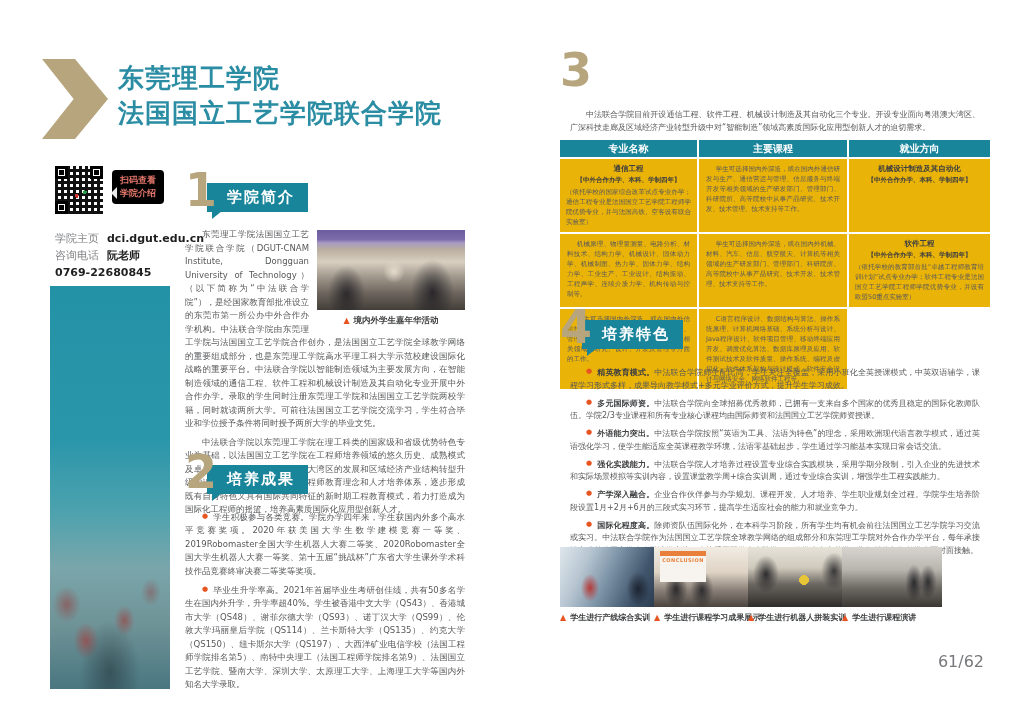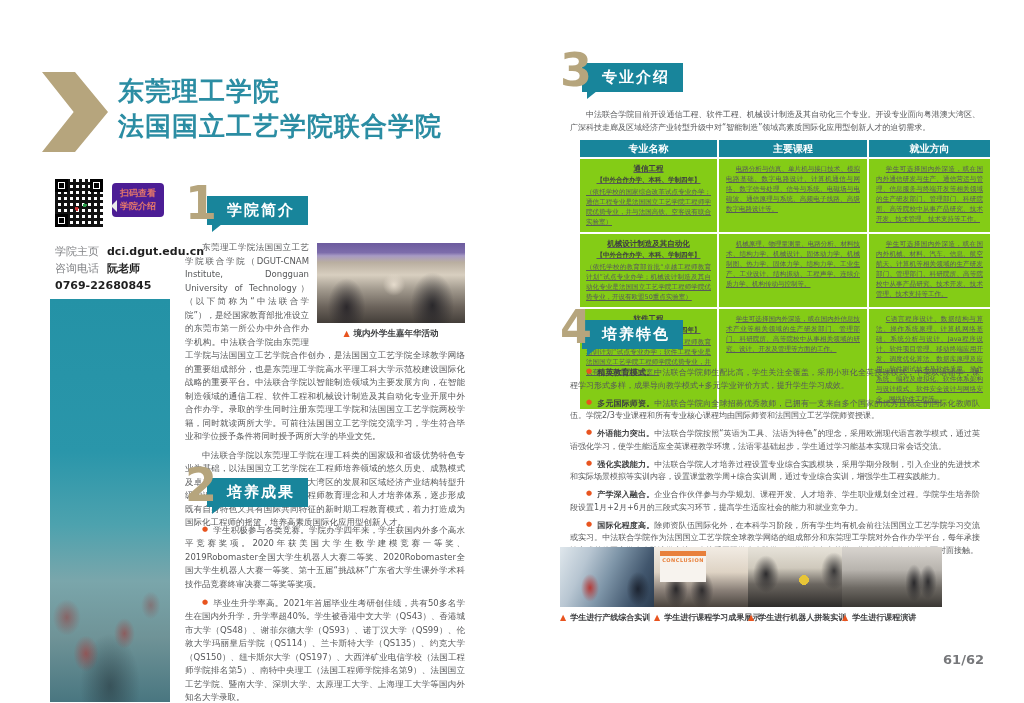--- a/index.html
+++ b/index.html
@@ -4,35 +4,35 @@
 <style>
   html,body{margin:0;padding:0;}
   body{
     width:1024px;height:703px;background:#ffffff;position:relative;overflow:hidden;
     font-family:"DejaVu Sans","Liberation Sans",sans-serif;
     -webkit-font-smoothing:antialiased;
   }
   .sheet{position:absolute;inset:0;background:#fff;}
 
   
-  .page-left{position:absolute;left:40px;top:16px;width:440px;height:591px;}
+  .page-left{position:absolute;left:40px;top:3px;width:440px;height:591px;}
   .chevron{position:absolute;left:2px;top:56px;width:66px;height:80px;background:#b6a57d;
     clip-path:polygon(0 0,50% 0,100% 50%,50% 100%,0 100%,48% 50%);}
   .masthead-title{position:absolute;left:78px;top:58px;color:#2b8da3;font-weight:bold;
     font-size:26px;line-height:35px;letter-spacing:1px;}
 
   .qr{position:absolute;left:15px;top:163px;width:48px;height:48px;background:
     radial-gradient(circle 2px at 62% 55%,#2a9d4a 98%,transparent),
     radial-gradient(circle 2px at 45% 62%,#cc3333 98%,transparent),
     repeating-linear-gradient(90deg,#111 0 3px,transparent 3px 6px),
     repeating-linear-gradient(0deg,#111 0 3px,#fff 3px 6px);}
   .qr i{position:absolute;width:13px;height:13px;background:#fff;border:3px solid #000;box-sizing:border-box;}
   .qr i::after{content:"";position:absolute;inset:1px;background:#000;}
   .qr .tl{left:0;top:0}.qr .tr{right:0;top:0}.qr .bl{left:0;bottom:0}
-  .qr-bubble{position:absolute;left:72px;top:167px;background:#4c1d95;border-radius:4px;
+  .qr-bubble{position:absolute;left:72px;top:167px;background:#000000;border-radius:4px;
     padding:4px 8px;font-size:9px;line-height:13px;color:#e2766b;font-weight:bold;}
   .qr-bubble::before{content:"";position:absolute;left:-7px;bottom:5px;
     border:6px solid transparent;border-right-color:#e9eaea;}
 
   .contact{position:absolute;left:15px;top:227px;font-size:11px;line-height:17px;color:#2a2a2a;}
   .crow{white-space:nowrap;}
   .clabel{color:#808285;margin-right:8px;}
   .cval{font-weight:bold;color:#1f1f1f;}
   .crow.indent{}
 
@@ -73,23 +73,23 @@
   .bhead{font-weight:bold;color:#3f4042;}
 
   
   .page-right{position:absolute;left:560px;top:0;width:430px;height:703px;}
   .rsec{position:absolute;width:430px;}
   .sec3{top:53px;}
   .sec4{top:310px;}
   .rbody{font-size:8px;line-height:13px;color:#57585a;text-align:justify;}
   .rbody p{margin:0 10px 4px;text-indent:2em;}
 
-  .ptable{display:grid;grid-template-columns:137px 148px 1fr;gap:2px;background:#fff;margin-top:6px;margin-left:20px;}
+  .ptable{display:grid;grid-template-columns:137px 148px 1fr;gap:2px;background:#fff;margin-top:6px;}
   .th{background:#18859b;color:#fff;font-weight:bold;font-size:10px;line-height:17px;text-align:center;}
-  .td{background:#84cc16;padding:5px 7px;font-size:6.5px;line-height:10px;color:#58595b;text-align:justify;text-decoration:underline;}
+  .td{background:#eab308;padding:5px 7px;font-size:6.5px;line-height:10px;color:#58595b;text-align:justify;}
   .td.c1{text-align:center;padding:5px 6px;}
   .mname{font-weight:bold;font-size:7.5px;color:#3e3f41;}
   .msub{font-weight:bold;font-size:6.5px;color:#3e3f41;margin:1px 0 2px;}
   .mdesc{text-align:justify;}
   .td.cx{text-indent:1.5em;}
 
   .photo-row{position:absolute;left:0;top:547px;width:430px;display:flex;gap:10px;}
   .photo-col{width:84px;}
   .ph{width:100px;height:60px;position:relative;}
   .ph1{background:
@@ -107,21 +107,21 @@
     linear-gradient(180deg,#f2ece4 0%,#ded3c4 42%,#8a8078 72%,#4a443e 100%);}
   .ph4{background:
     radial-gradient(12px 26px at 72% 60%,rgba(26,26,30,.85),transparent 72%),
     radial-gradient(12px 24px at 86% 58%,rgba(26,26,30,.8),transparent 72%),
     linear-gradient(180deg,#d8d4cf 0%,#b8b4ae 38%,#6e6a64 68%,#3a3733 100%);}
   .slide{position:absolute;left:6px;top:4px;width:46px;height:26px;background:#f7f3ee;
     border-top:5px solid #e8803c;font-size:5px;line-height:8px;color:#e8803c;
     text-align:center;font-weight:bold;letter-spacing:.5px;}
   .ph-cap{margin-top:5px;font-size:8px;font-weight:bold;color:#3f4042;white-space:nowrap;}
 
-  .pageno{position:absolute;right:6px;top:652px;font-size:13px;color:#77787b;font-weight:bold;}
+  .pageno{position:absolute;right:6px;top:652px;font-size:16px;color:#77787b;}
 </style>
 </head>
 <body>
 
 <div class="sheet">
 
   <div class="page-left">
     <div class="chevron"></div>
     <div class="masthead-title">
       <div>东莞理工学院</div>
@@ -179,41 +179,38 @@
         <p class="bullet"><span class="dot">●</span><span>毕业生升学率高。2021年首届毕业生考研创佳绩，共有50多名学生在国内外升学，升学率超40%。学生被香港中文大学（QS43）、香港城市大学（QS48）、谢菲尔德大学（QS93）、诺丁汉大学（QS99）、伦敦大学玛丽皇后学院（QS114）、兰卡斯特大学（QS135）、约克大学（QS150）、纽卡斯尔大学（QS197）、大西洋矿业电信学校（法国工程师学院排名第5）、南特中央理工（法国工程师学院排名第9）、法国国立工艺学院、暨南大学、深圳大学、太原理工大学、上海理工大学等国内外知名大学录取。</span></p>
       </div>
     </div>
   </div>
 
   <div class="page-right">
 
     <div class="rsec sec3">
       <div class="sec-head">
         <span class="sec-num">3</span>
-        <span class="sec-banner">专业介绍</span>
       </div>
       <div class="rbody">
         <p>中法联合学院目前开设通信工程、软件工程、机械设计制造及其自动化三个专业。开设专业面向粤港澳大湾区、广深科技走廊及区域经济产业转型升级中对“智能制造”领域高素质国际化应用型创新人才的迫切需求。</p>
         <div class="ptable">
           <div class="th">专业名称</div>
           <div class="th">主要课程</div>
           <div class="th">就业方向</div>
 
           <div class="td c1">
             <div class="mname">通信工程</div>
             <div class="msub">【中外合作办学、本科、学制四年】</div>
             <div class="mdesc">（依托学校的国家综合改革试点专业办学；通信工程专业是法国国立工艺学院工程师学院优势专业，并与法国高铁、空客设有联合实验室）</div>
           </div>
-          <div class="td cx">电路分析与仿真、单片机与接口技术、模拟电路基础、数字电路设计、计算机通信与网络、数字信号处理、信号与系统、电磁场与电磁波、通信原理与系统、高频电子线路、高级数字电路设计等。</div>
           <div class="td cx">学生可选择国内外深造，或在国内外通信研发与生产、通信营运与管理、信息服务与终端开发等相关领域的生产研发部门、管理部门、科研院所、高等院校中从事产品研究、技术开发、技术管理、技术支持等工作。</div>
 
           <div class="td c1">
             <div class="mname">机械设计制造及其自动化</div>
             <div class="msub">【中外合作办学、本科、学制四年】</div>
-            <div class="mdesc">（依托学校的教育部首批“卓越工程师教育计划”试点专业办学；机械设计制造及其自动化专业是法国国立工艺学院工程师学院优势专业，开设有欧盟50重点实验室）</div>
           </div>
           <div class="td cx">机械原理、物理量测量、电路分析、材料技术、结构力学、机械设计、固体动力学、机械制图、热力学、固体力学、结构力学、工业生产、工业设计、结构振动、工程声学、连续介质力学、机构传动与控制等。</div>
           <div class="td cx">学生可选择国内外深造，或在国内外机械、材料、汽车、信息、航空航天、计算机等相关领域的生产研发部门、管理部门、科研院所、高等院校中从事产品研究、技术开发、技术管理、技术支持等工作。</div>
 
           <div class="td c1">
             <div class="mname">软件工程</div>
             <div class="msub">【中外合作办学、本科、学制四年】</div>
             <div class="mdesc">（依托学校的教育部首批“卓越工程师教育培训计划”试点专业办学；软件工程专业是法国国立工艺学院工程师学院优势专业，并设有欧盟50重点实验室）</div>
           </div>
           <div class="td cx">学生可选择国内外深造，或在国内外信息技术产业等相关领域的生产研发部门、管理部门、科研院所、高等院校中从事相关领域的研究、设计、开发及管理等方面的工作。</div>

